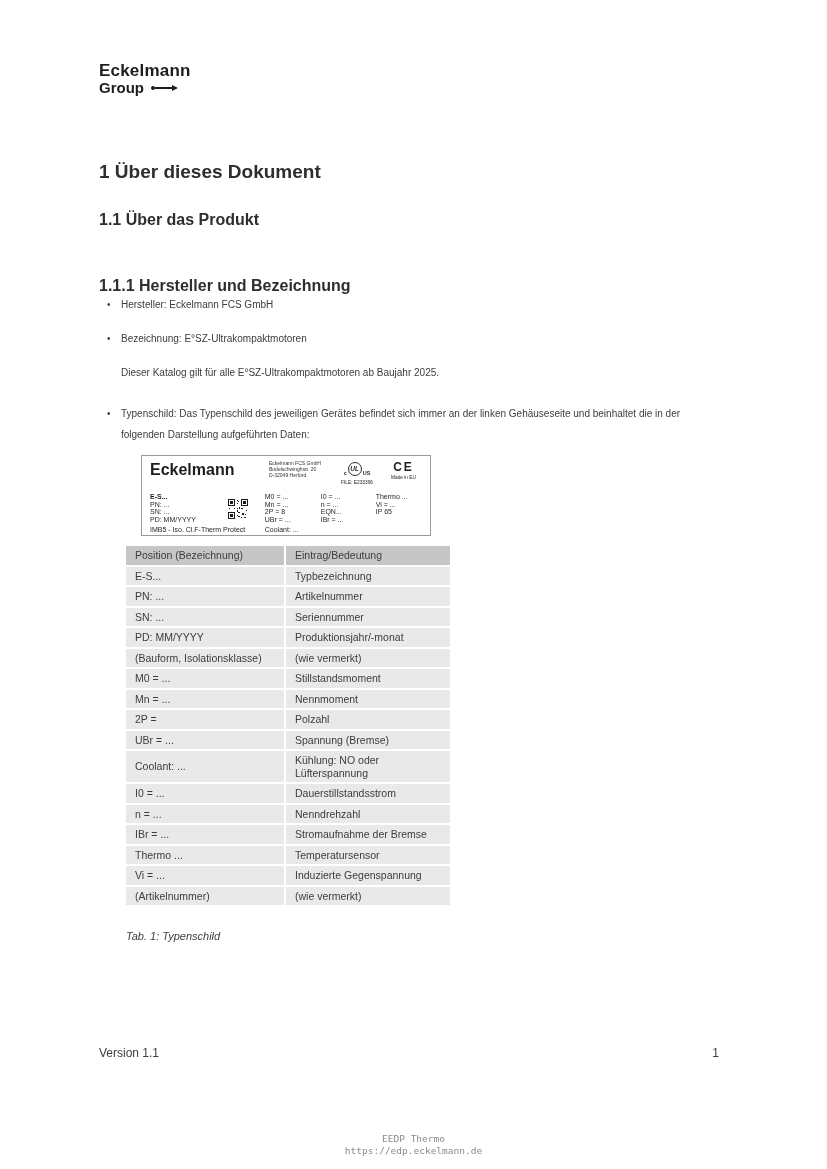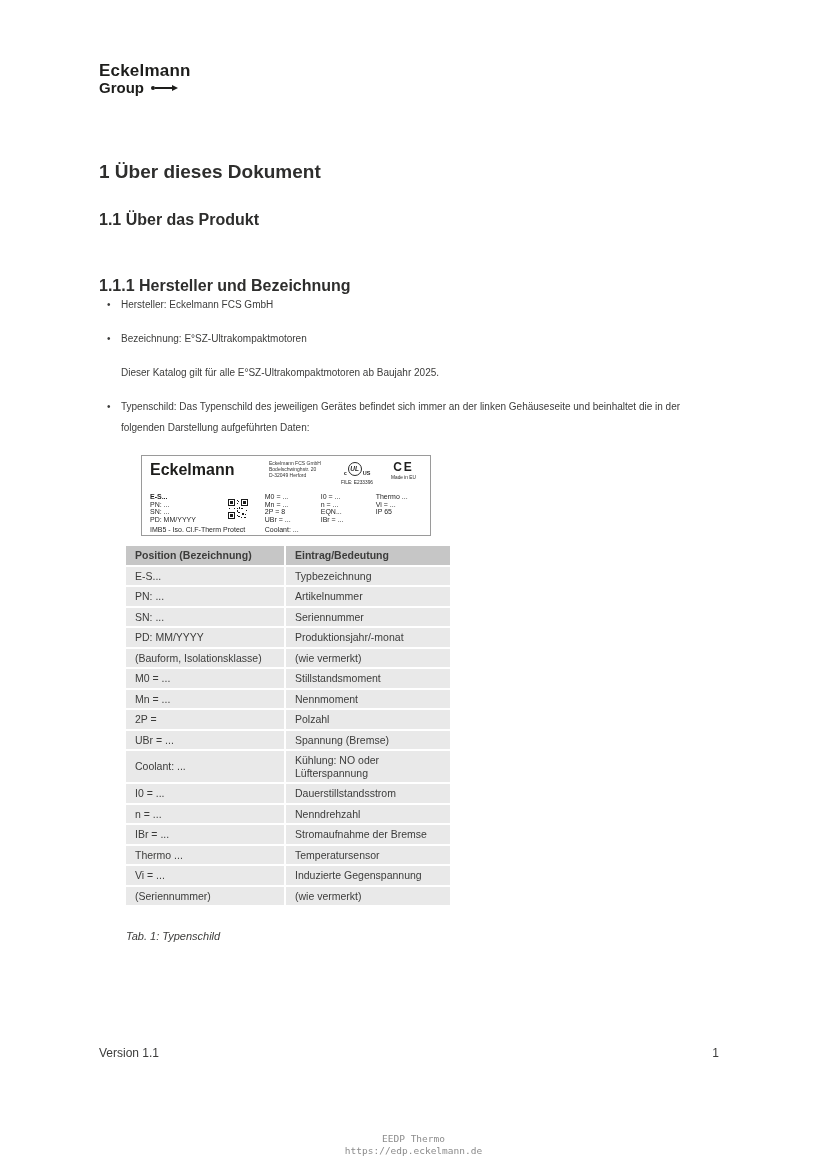--- a/index.html
+++ b/index.html
@@ -21,21 +21,21 @@
   h1,h2,h3 { position:absolute; left:99px; color:#2e2e2d; font-weight:bold; white-space:nowrap; }
   h1 { top:161px; font-size:19px; }
   h2 { top:211px; font-size:16px; }
   h3 { top:258px; font-size:16px;margin-top:19px; }
 
   
   .content { position:absolute; left:99px; top:294px; width:596px; font-size:10px; line-height:21px; }
   .bullet-item { display:flex; margin-bottom:13px; }
   .bullet-item .marker { width:22px; flex:0 0 22px; padding-left:8px; }
   .bullet-item .marker::before { content:"•"; }
-  .sub-par { margin:0 0 13px 22px; }
+  .sub-par { margin:0 0 20px 22px; }
 
   
   .nameplate { position:absolute; left:141px; top:455px; width:290px; height:81px; border:1px solid #9a9a9a; background:#fff; padding:5px 8px 4px 8px; color:#1f1f1f; }
   .np-top { display:flex; align-items:flex-start; height:27px; }
   .np-brand { width:119px; font-size:16px; font-weight:bold; color:#1d1d1b; line-height:17px; }
   .np-address { width:60px; font-size:5px; line-height:5.8px; color:#333; }
   .np-ul { width:56px; text-align:center; }
   .ul-row { display:inline-flex; align-items:flex-end; }
   .ul-c { font-size:5.5px; font-weight:bold; }
   .ul-circle { display:inline-block; width:14px; height:14px; border:1.3px solid #2a2a2a; border-radius:50%; font-size:6.5px; font-weight:bold; font-style:italic; line-height:12px; text-align:center; margin:0 1px; }
@@ -50,21 +50,21 @@
   .np-col3 { width:57px; }
   .np-col4 { width:48px; }
   .np-line { line-height:7.6px; white-space:nowrap; }
   .np-line.npb { font-weight:bold; }
   .np-line.last { margin-top:2.5px; }
   .np-qr { position:absolute; left:78px; top:6px; width:20px; height:20px; }
 
   
   .tab { position:absolute; left:124px; top:544px; border-collapse:separate; border-spacing:2px; background:#fff; }
   .tab th, .tab td { font-size:10.5px; line-height:12.5px; padding:3px 9px; text-align:left; vertical-align:middle; color:#3c3c3b; }
-  .tab th { background:#c6c6c6; font-weight:bold; }
+  .tab th { background:#c6c6c6; font-weight:normal; }
   .tab td { background:#e9e9e9; font-weight:normal; }
   .tab .c1 { width:158px; min-width:158px; }
   .tab .c2 { width:164px; min-width:164px; }
 
   .caption { position:absolute; left:126px; top:930px; font-size:11px; font-style:italic; color:#3c3c3b; }
 
   
   .footer { position:absolute; left:99px; top:1046px; width:620px; display:flex; justify-content:space-between; font-size:12px; color:#3c3c3b; }
 
   
@@ -275,21 +275,21 @@
           <td class="c1">Thermo ...</td>
           <td class="c2">Temperatursensor</td>
         </tr>
 
         <tr>
           <td class="c1">Vi = ...</td>
           <td class="c2">Induzierte Gegenspannung</td>
         </tr>
 
         <tr>
-          <td class="c1">(Seriennummer)</td>
+          <td class="c1">(Artikelnummer)</td>
           <td class="c2">(wie vermerkt)</td>
         </tr>
 
     </tbody>
   </table>
 
   <div class="caption">Tab. 1: Typenschild</div>
 
   <div class="footer">
     <span>Version 1.1</span>

